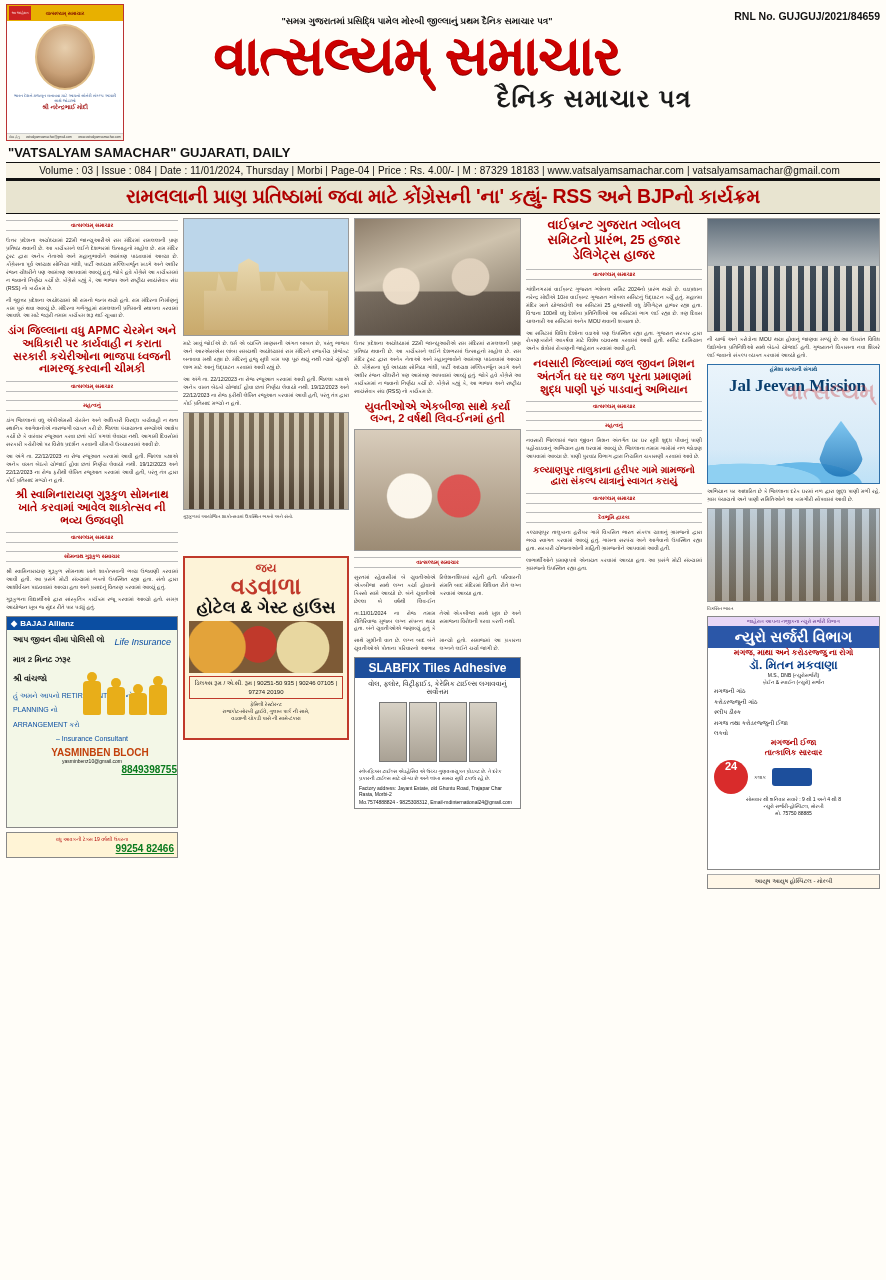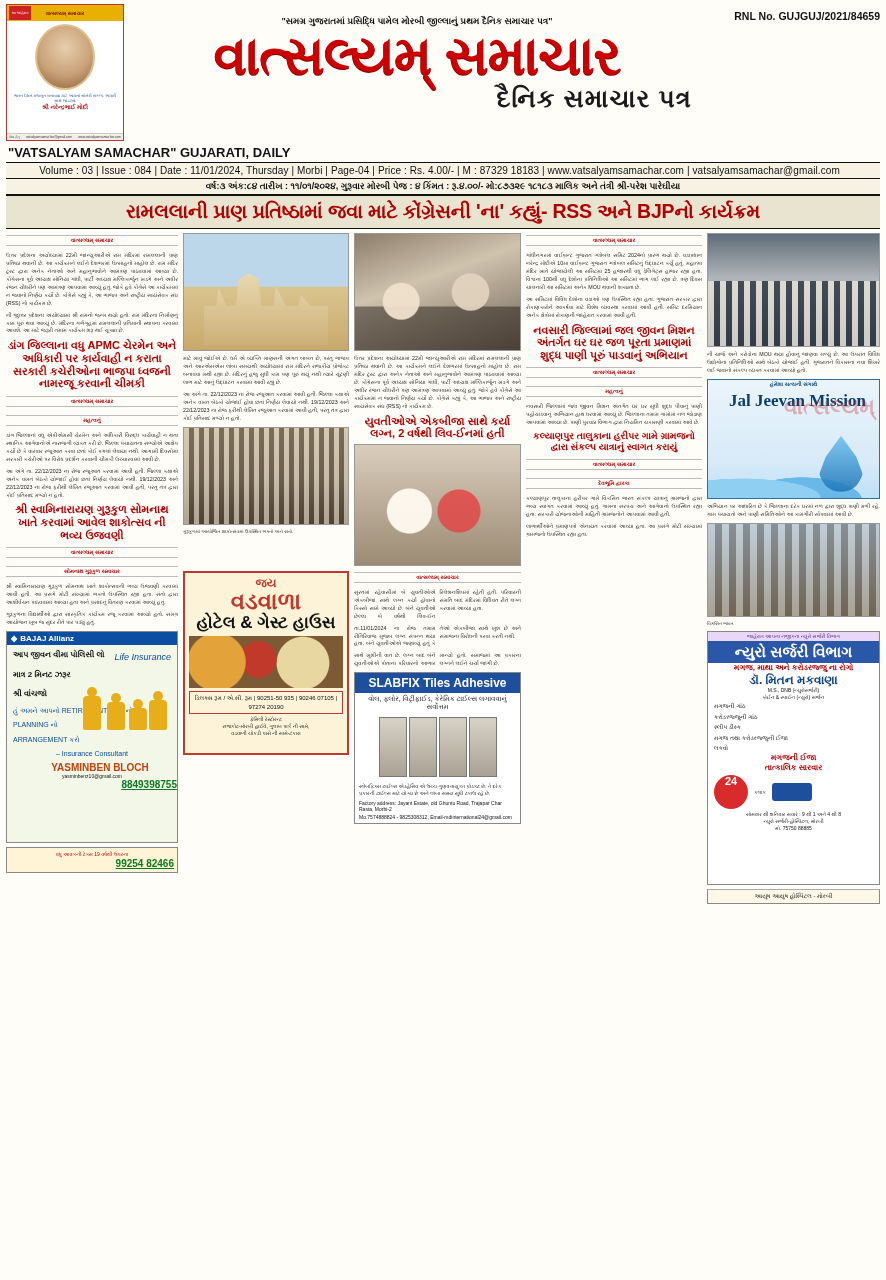--- a/index.html
+++ b/index.html
@@ -217,21 +217,20 @@
 
     <div class="mh-right">
       <div class="rnl">RNL No. GUJGUJ/2021/84659</div>
     </div>
   </div>
 
   <div class="eng-title">"VATSALYAM SAMACHAR" GUJARATI, DAILY</div>
   <div class="infoband">
     <div class="infoline">Volume : 03  |  Issue : 084  |  Date : 11/01/2024, Thursday  |  Morbi  |  Page-04  |  Price : Rs. 4.00/-  |  M : 87329 18183  |  www.vatsalyamsamachar.com  |  vatsalyamsamachar@gmail.com</div>
     <div class="rule-thin"></div>
-    <div class="infoline-guj">વર્ષ:૩   અંક:૮૪   તારીખ : ૧૧/૦૧/૨૦૨૪, ગુરૂવાર   મોરબી   પેજ : ૪   કિંમત : રૂ.૪.૦૦/-   મો:૮૭૩૨૯ ૧૮૧૮૩   માલિક અને તંત્રી શ્રી-પરેશ પારેઘીયા</div>
   </div>
 
   <div class="lead">રામલલાની પ્રાણ પ્રતિષ્ઠામાં જવા માટે કોંગ્રેસની 'ના' કહ્યું- RSS અને BJPનો કાર્યક્રમ</div>
 
   <div class="grid">
 
     <div class="col c1">
       <div class="byline">વાત્સલ્યમ્ સમાચાર</div>
       <div class="body-text">ઉત્તર પ્રદેશના અયોધ્યામાં 22મી જાન્યુઆરીએ રામ મંદિરમાં રામલલાની પ્રાણ પ્રતિષ્ઠા થવાની છે. આ કાર્યક્રમને લઈને દેશભરમાં ઉત્સાહનો માહોલ છે. રામ મંદિર ટ્રસ્ટ દ્વારા અનેક નેતાઓ અને મહાનુભાવોને આમંત્રણ પાઠવવામાં આવ્યા છે. કોંગ્રેસના પૂર્વ અધ્યક્ષ સોનિયા ગાંધી, પાર્ટી અધ્યક્ષ મલ્લિકાર્જુન ખડગે અને અધીર રંજન ચૌધરીને પણ આમંત્રણ આપવામાં આવ્યું હતું. જોકે હવે કોંગ્રેસે આ કાર્યક્રમમાં ન જવાનો નિર્ણય કર્યો છે. કોંગ્રેસે કહ્યું કે, આ ભાજપ અને રાષ્ટ્રીય સ્વયંસેવક સંઘ (RSS) નો કાર્યક્રમ છે.</div>
       <div class="body-text">ની જીત્તર પ્રદેશના અયોધ્યામાં શ્રી રામનો જન્મ થયો હતો. રામ મંદિરના નિર્માણનું કામ પૂરું થવા આવ્યું છે. મંદિરના ગર્ભગૃહમાં રામલલાની પ્રતિમાની સ્થાપના કરવામાં આવશે. આ માટે જરૂરી તમામ કાર્યક્રમ શરૂ થઈ ચૂક્યા છે.</div>
@@ -323,20 +322,21 @@
             <div class="slab-bar"></div>
             <div class="slab-bar"></div>
         </div>
         <div class="small" style="padding:2px 4px">સ્લેબફિક્સ ટાઈલ્સ એડહેસિવ એ ઉચ્ચ ગુણવત્તાયુક્ત પ્રોડક્ટ છે. તે દરેક પ્રકારની ટાઈલ્સ માટે યોગ્ય છે અને લાંબા સમય સુધી ટકાઉ રહે છે.</div>
         <div class="small" style="padding:1px 4px">Factory address: Jayant Estate, old Ghuntu Road, Trajapar Char Rasta, Morbi-2</div>
         <div class="small" style="padding:1px 4px">Mo.7574888824 - 9825308312, Email-mdinternational24@gmail.com</div>
       </div>
     </div>
 
     <div class="col c4">
+      <div class="hl hl-lg">વાઈબ્રન્ટ ગુજરાત ગ્લોબલ સમિટનો પ્રારંભ, 25 હજાર ડેલિગેટ્સ હાજર</div>
       <div class="byline">વાત્સલ્યમ્ સમાચાર</div>
       <div class="body-text">ગાંધીનગરમાં વાઈબ્રન્ટ ગુજરાત ગ્લોબલ સમિટ 2024નો પ્રારંભ થયો છે. વડાપ્રધાન નરેન્દ્ર મોદીએ 10મા વાઈબ્રન્ટ ગુજરાત ગ્લોબલ સમિટનું ઉદ્ઘાટન કર્યું હતું. મહાત્મા મંદિર ખાતે યોજાયેલી આ સમિટમાં 25 હજારથી વધુ ડેલિગેટ્સ હાજર રહ્યા હતા. વિશ્વના 100થી વધુ દેશોના પ્રતિનિધિઓ આ સમિટમાં ભાગ લઈ રહ્યા છે. ત્રણ દિવસ ચાલનારી આ સમિટમાં અનેક MOU થવાની શક્યતા છે.</div>
       <div class="body-text">આ સમિટમાં વિવિધ દેશોના વડાઓ પણ ઉપસ્થિત રહ્યા હતા. ગુજરાત સરકાર દ્વારા રોકાણકારોને આકર્ષવા માટે વિશેષ વ્યવસ્થા કરવામાં આવી હતી. સમિટ દરમિયાન અનેક ક્ષેત્રોમાં રોકાણની જાહેરાત કરવામાં આવી હતી.</div>
 
       <div class="hl hl-md">નવસારી જિલ્લામાં જલ જીવન મિશન અંતર્ગત ઘર ઘર જળ પૂરતા પ્રમાણમાં શુદ્ધ પાણી પૂરું પાડવાનું અભિયાન</div>
       <div class="byline">વાત્સલ્યમ્ સમાચાર</div>
       <div class="byline">મહત્વનું</div>
       <div class="body-text">નવસારી જિલ્લામાં જલ જીવન મિશન અંતર્ગત ઘર ઘર સુધી શુદ્ધ પીવાનું પાણી પહોંચાડવાનું અભિયાન હાથ ધરવામાં આવ્યું છે. જિલ્લાના તમામ ગામોમાં નળ જોડાણ આપવામાં આવ્યા છે. પાણી પુરવઠા વિભાગ દ્વારા નિયમિત ચકાસણી કરવામાં આવે છે.</div>
 
       <div class="hl hl-sm">કલ્યાણપુર તાલુકાના હરીપર ગામે ગ્રામજનો દ્વારા સંકલ્પ યાત્રાનું સ્વાગત કરાયું</div>

